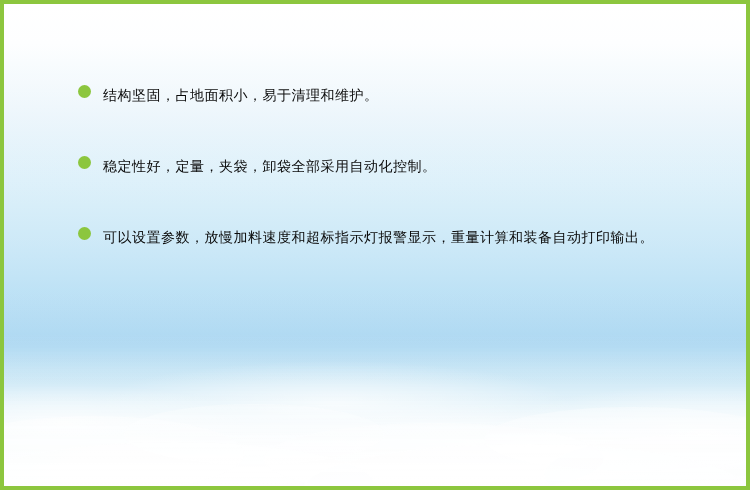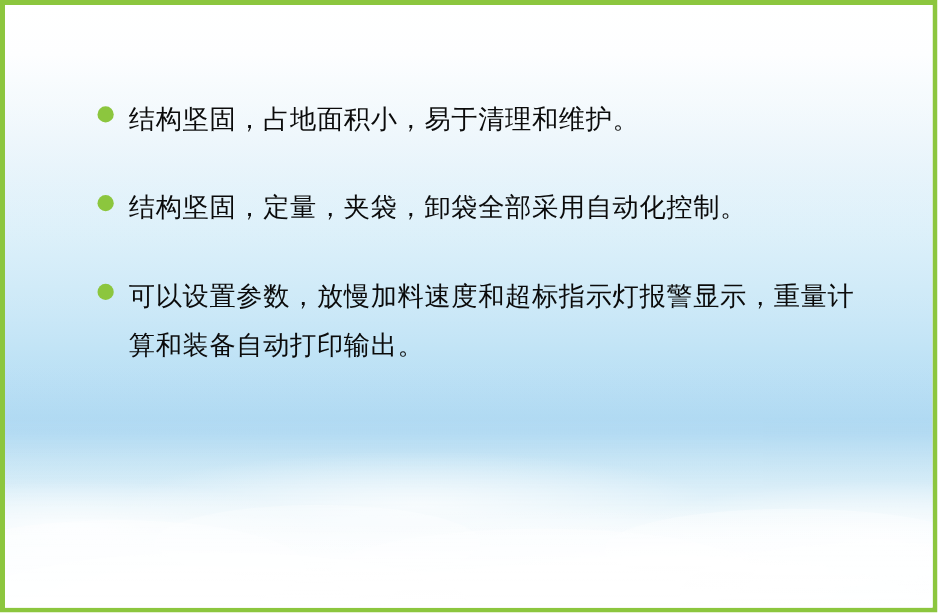--- a/index.html
+++ b/index.html
@@ -83,21 +83,21 @@
   .bullet-dot {
     flex: 0 0 auto;
     width: 13px;
     height: 13px;
     border-radius: 50%;
     background: #8cc63e;
     margin-top: 9px;
     margin-right: 12px;
   }
   .bullet-text {
-    font-size: 21px;
+    font-size: 14px;
     line-height: 39px;
     color: #0b0b0b;
     letter-spacing: 0.5px;
     font-family: "DejaVu Sans", "Liberation Sans", sans-serif;
     font-weight: 500;
     max-width: 600px;
   }
 </style>
 </head>
 <body>
@@ -128,21 +128,21 @@
     <div class="bullet-list">
 
       <div class="bullet-row">
         <span class="bullet-dot"></span>
         <span class="bullet-text">结构坚固，占地面积小，易于清理和维护。</span>
       </div>
 
 
       <div class="bullet-row">
         <span class="bullet-dot"></span>
-        <span class="bullet-text">结构坚固，定量，夹袋，卸袋全部采用自动化控制。</span>
+        <span class="bullet-text">稳定性好，定量，夹袋，卸袋全部采用自动化控制。</span>
       </div>
 
       <div class="bullet-row">
         <span class="bullet-dot"></span>
         <span class="bullet-text">可以设置参数，放慢加料速度和超标指示灯报警显示，重量计算和装备自动打印输出。</span>
       </div>
 
     </div>
   </div>
 </div>

